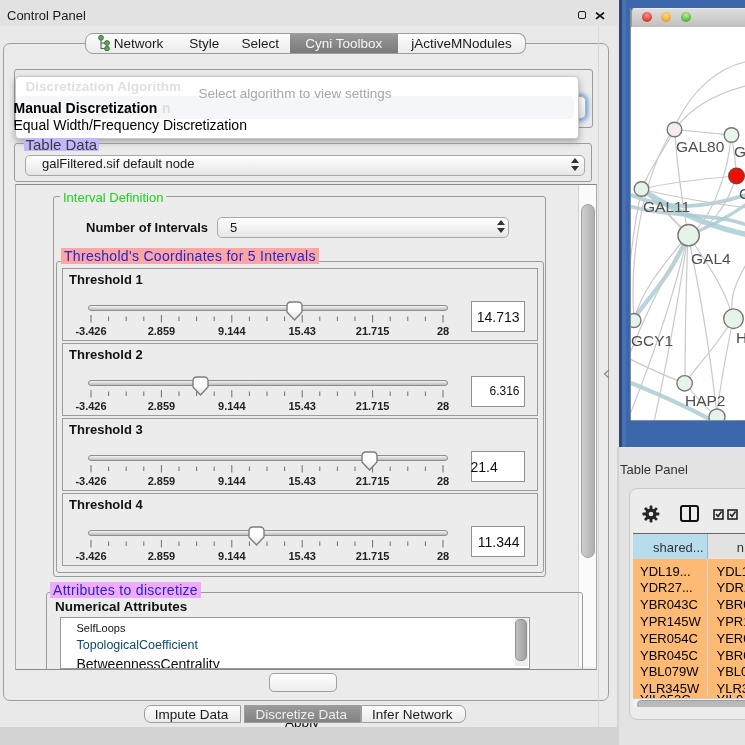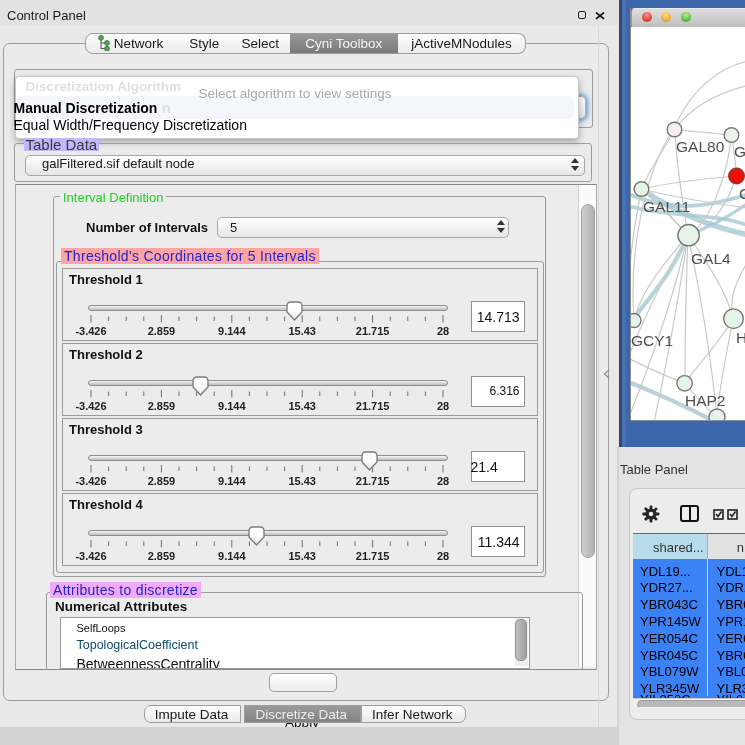--- a/index.html
+++ b/index.html
@@ -395,21 +395,21 @@
 <div class="abs" style="left:689px;top:506px;width:2.2px;height:15px;background:#111;"></div>
 <svg class="abs" style="left:713px;top:509px;" width="26" height="11" viewBox="0 0 26 11">
   <g fill="none" stroke="#222" stroke-width="1.6">
     <rect x="1" y="1" width="9" height="9"></rect>
     <rect x="15" y="1" width="9" height="9"></rect>
   </g>
   <path d="M3 5 L5 7.5 L8.5 2.5" stroke="#222" stroke-width="1.6" fill="none"></path>
   <path d="M17 5 L19 7.5 L22.5 2.5" stroke="#222" stroke-width="1.6" fill="none"></path>
 </svg>
 
-<div class="abs" style="left:632.7px;top:533px;width:112.3px;height:173px;background:#3b82f6;border-top:1.5px solid #666;overflow:hidden;">
+<div class="abs" style="left:632.7px;top:533px;width:112.3px;height:173px;background:#fdba74;border-top:1.5px solid #666;overflow:hidden;">
   <div style="position:absolute;left:0;top:0;width:74.8px;height:25px;background:#b7ddec;border-right:1px solid #9eb6c0;"></div>
   <div style="position:absolute;left:75.8px;top:0;width:40px;height:25px;background:#e2e2e2;"></div>
   <div style="position:absolute;left:0;top:5.5px;width:71px;text-align:right;font-size:13px;color:#333;">shared...</div>
   <div style="position:absolute;left:104px;top:5.5px;font-size:13px;color:#333;">n.</div>
   <div style="position:absolute;left:7.3px;top:29.5px;font-size:13px;color:#000;">YDL19...</div>
 <div style="position:absolute;left:83.8px;top:29.5px;font-size:13px;color:#000;">YDL1</div>
 <div style="position:absolute;left:7.3px;top:46.3px;font-size:13px;color:#000;">YDR27...</div>
 <div style="position:absolute;left:83.8px;top:46.3px;font-size:13px;color:#000;">YDR2</div>
 <div style="position:absolute;left:7.3px;top:63.1px;font-size:13px;color:#000;">YBR043C</div>
 <div style="position:absolute;left:83.8px;top:63.1px;font-size:13px;color:#000;">YBR0</div>

